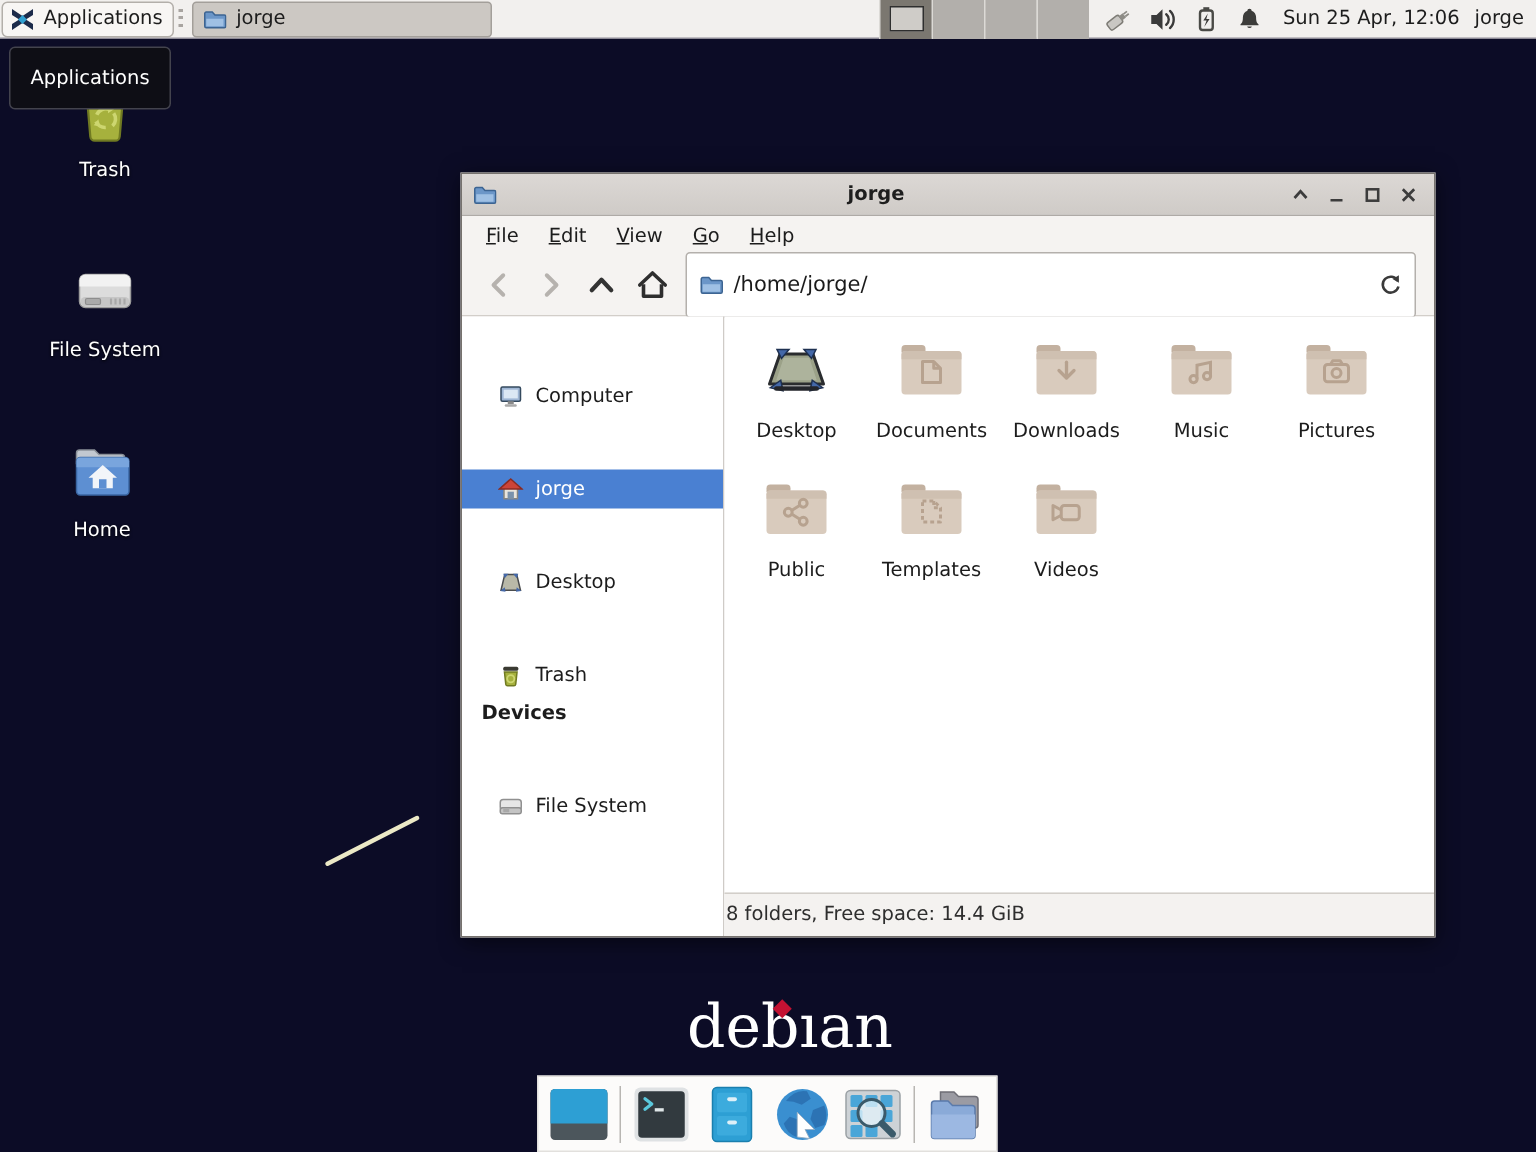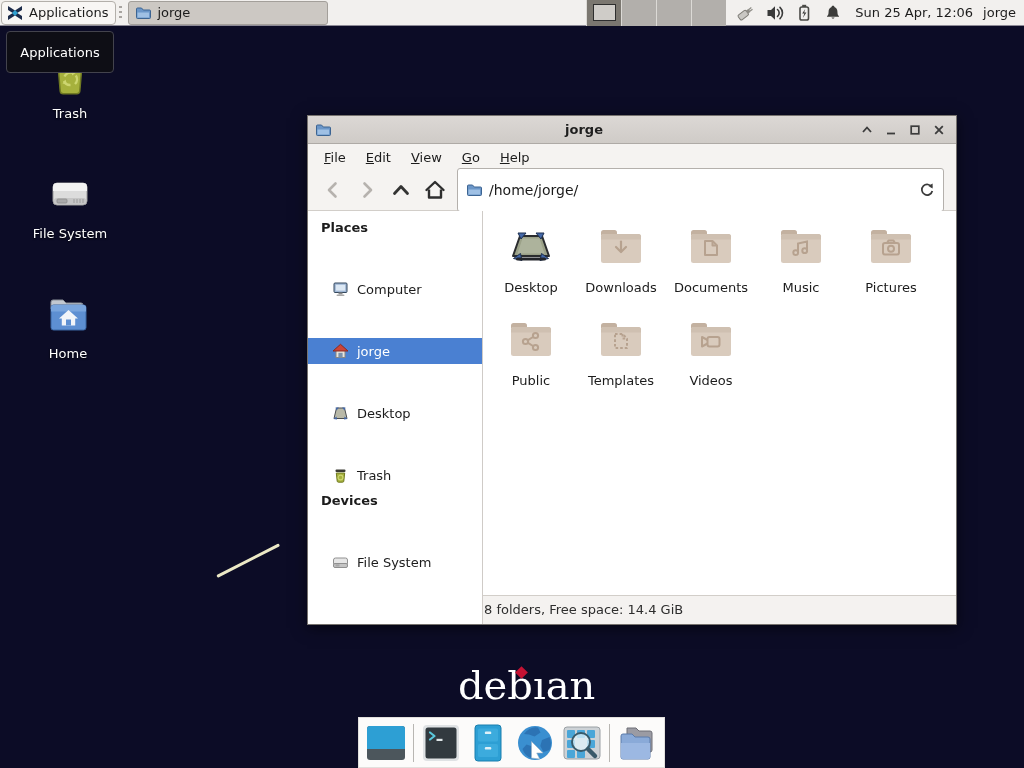--- a/index.html
+++ b/index.html
@@ -285,21 +285,20 @@
             <path d="M12.8 5.2 A5.3 5.3 0 1 0 13.3 9" fill="none" stroke="#3a3a3a" stroke-width="1.7"></path>
             <polygon points="13.6,1.5 13.6,6.5 9.4,4" fill="#3a3a3a"></polygon>
           </svg>
         </span>
       </div>
     </div>
 
     <div class="win-body">
 
       <div class="sidebar">
-        <div class="side-header">Places</div>
 
         <div class="side-item">
           <span>
             <svg width="17" height="17" viewBox="0 0 17 17">
               <rect x="2" y="2" width="13" height="9.5" rx="1" fill="#9fb6d4" stroke="#34495e"></rect>
               <rect x="3.8" y="3.8" width="9.4" height="5.8" fill="#dce8f4"></rect>
               <rect x="6.5" y="11.5" width="4" height="2" fill="#8a8a8a"></rect>
               <rect x="4.5" y="13.5" width="8" height="1.6" rx="0.8" fill="#aaaaaa"></rect>
             </svg>
           </span>
@@ -372,42 +371,42 @@
             </span>
             <span class="lbl">Desktop</span>
           </div>
 
           <div class="file">
             <span>
               <svg width="48" height="48" viewBox="0 0 48 48">
                 <path d="M4 9.5 a2.5 2.5 0 0 1 2.5-2.5 h11 a2.5 2.5 0 0 1 2.5 2.5 v2.5 h-16 z" fill="#c3b1a0"></path>
                 <rect x="4" y="11" width="40" height="29" rx="2.5" fill="#d9cbbd"></rect>
                 <path d="M4 13.5 a2.5 2.5 0 0 1 2.5-2.5 h35 a2.5 2.5 0 0 1 2.5 2.5 v3 h-40 z" fill="#cfc0b1"></path>
+                <g stroke="#b7a28f" stroke-width="2" fill="none" stroke-linejoin="round">
+                  <path d="M18 18 h7.5 l4.5 4.5 v9.5 h-12 z"></path>
+                    <path d="M25.5 18 v4.5 h4.5"></path>
+                </g>
+              </svg>
+            </span>
+            <span class="lbl">Documents</span>
+          </div>
+
+          <div class="file">
+            <span>
+              <svg width="48" height="48" viewBox="0 0 48 48">
+                <path d="M4 9.5 a2.5 2.5 0 0 1 2.5-2.5 h11 a2.5 2.5 0 0 1 2.5 2.5 v2.5 h-16 z" fill="#c3b1a0"></path>
+                <rect x="4" y="11" width="40" height="29" rx="2.5" fill="#d9cbbd"></rect>
+                <path d="M4 13.5 a2.5 2.5 0 0 1 2.5-2.5 h35 a2.5 2.5 0 0 1 2.5 2.5 v3 h-40 z" fill="#cfc0b1"></path>
                 <g stroke="#b7a28f" stroke-width="2.2" fill="none" stroke-linecap="round" stroke-linejoin="round">
                   <path d="M24 18.5 v10"></path>
                     <path d="M19 24 l5 5 5-5"></path>
                 </g>
               </svg>
             </span>
             <span class="lbl">Downloads</span>
-          </div>
-
-          <div class="file">
-            <span>
-              <svg width="48" height="48" viewBox="0 0 48 48">
-                <path d="M4 9.5 a2.5 2.5 0 0 1 2.5-2.5 h11 a2.5 2.5 0 0 1 2.5 2.5 v2.5 h-16 z" fill="#c3b1a0"></path>
-                <rect x="4" y="11" width="40" height="29" rx="2.5" fill="#d9cbbd"></rect>
-                <path d="M4 13.5 a2.5 2.5 0 0 1 2.5-2.5 h35 a2.5 2.5 0 0 1 2.5 2.5 v3 h-40 z" fill="#cfc0b1"></path>
-                <g stroke="#b7a28f" stroke-width="2" fill="none" stroke-linejoin="round">
-                  <path d="M18 18 h7.5 l4.5 4.5 v9.5 h-12 z"></path>
-                    <path d="M25.5 18 v4.5 h4.5"></path>
-                </g>
-              </svg>
-            </span>
-            <span class="lbl">Documents</span>
           </div>
 
           <div class="file">
             <span>
               <svg width="48" height="48" viewBox="0 0 48 48">
                 <path d="M4 9.5 a2.5 2.5 0 0 1 2.5-2.5 h11 a2.5 2.5 0 0 1 2.5 2.5 v2.5 h-16 z" fill="#c3b1a0"></path>
                 <rect x="4" y="11" width="40" height="29" rx="2.5" fill="#d9cbbd"></rect>
                 <path d="M4 13.5 a2.5 2.5 0 0 1 2.5-2.5 h35 a2.5 2.5 0 0 1 2.5 2.5 v3 h-40 z" fill="#cfc0b1"></path>
                 <g stroke="#b7a28f" stroke-width="2" fill="none">
                   <path d="M21 29.5 v-9 l9-2 v9"></path>

